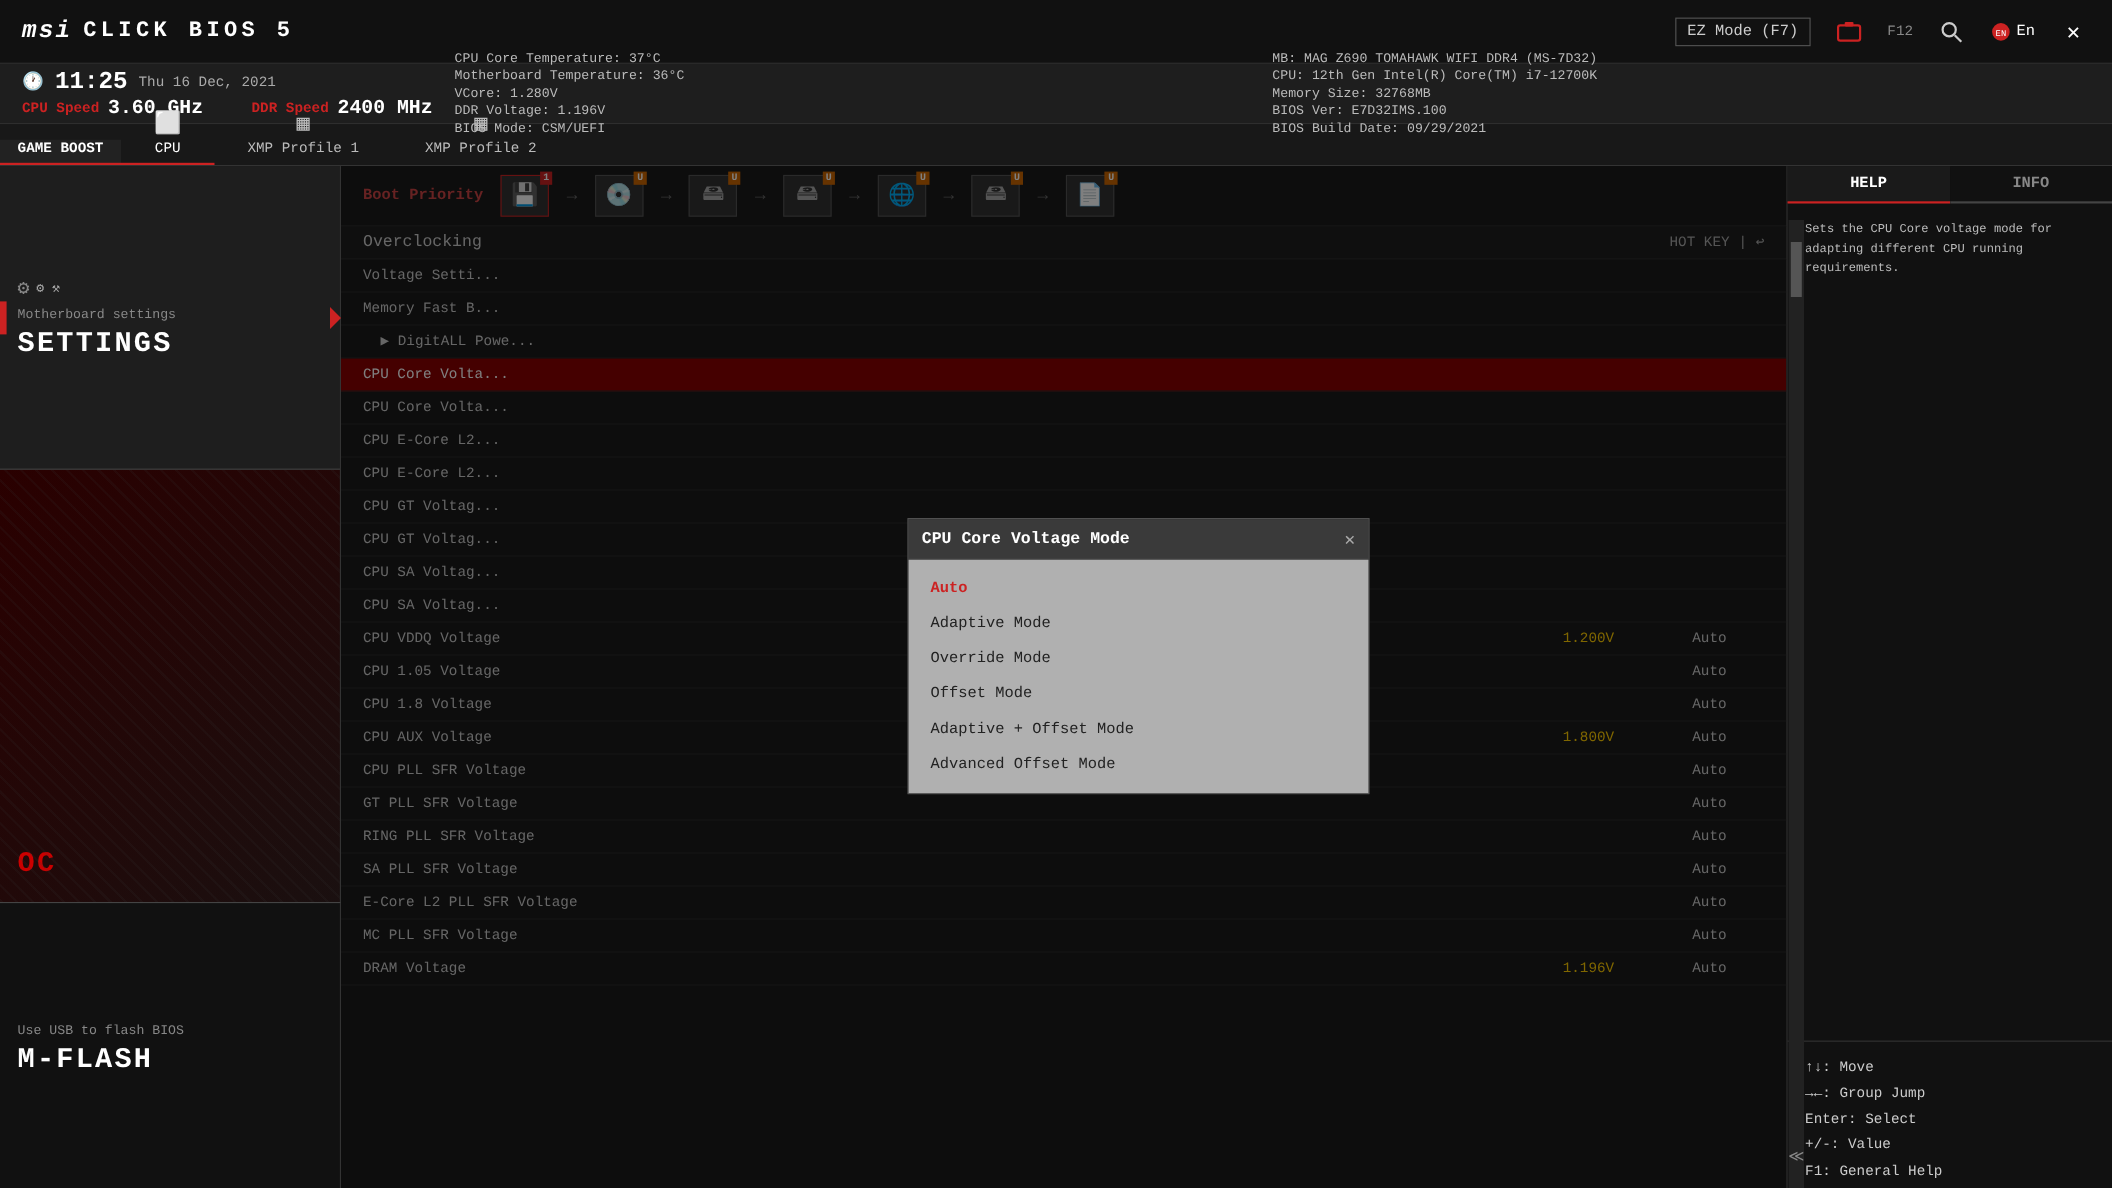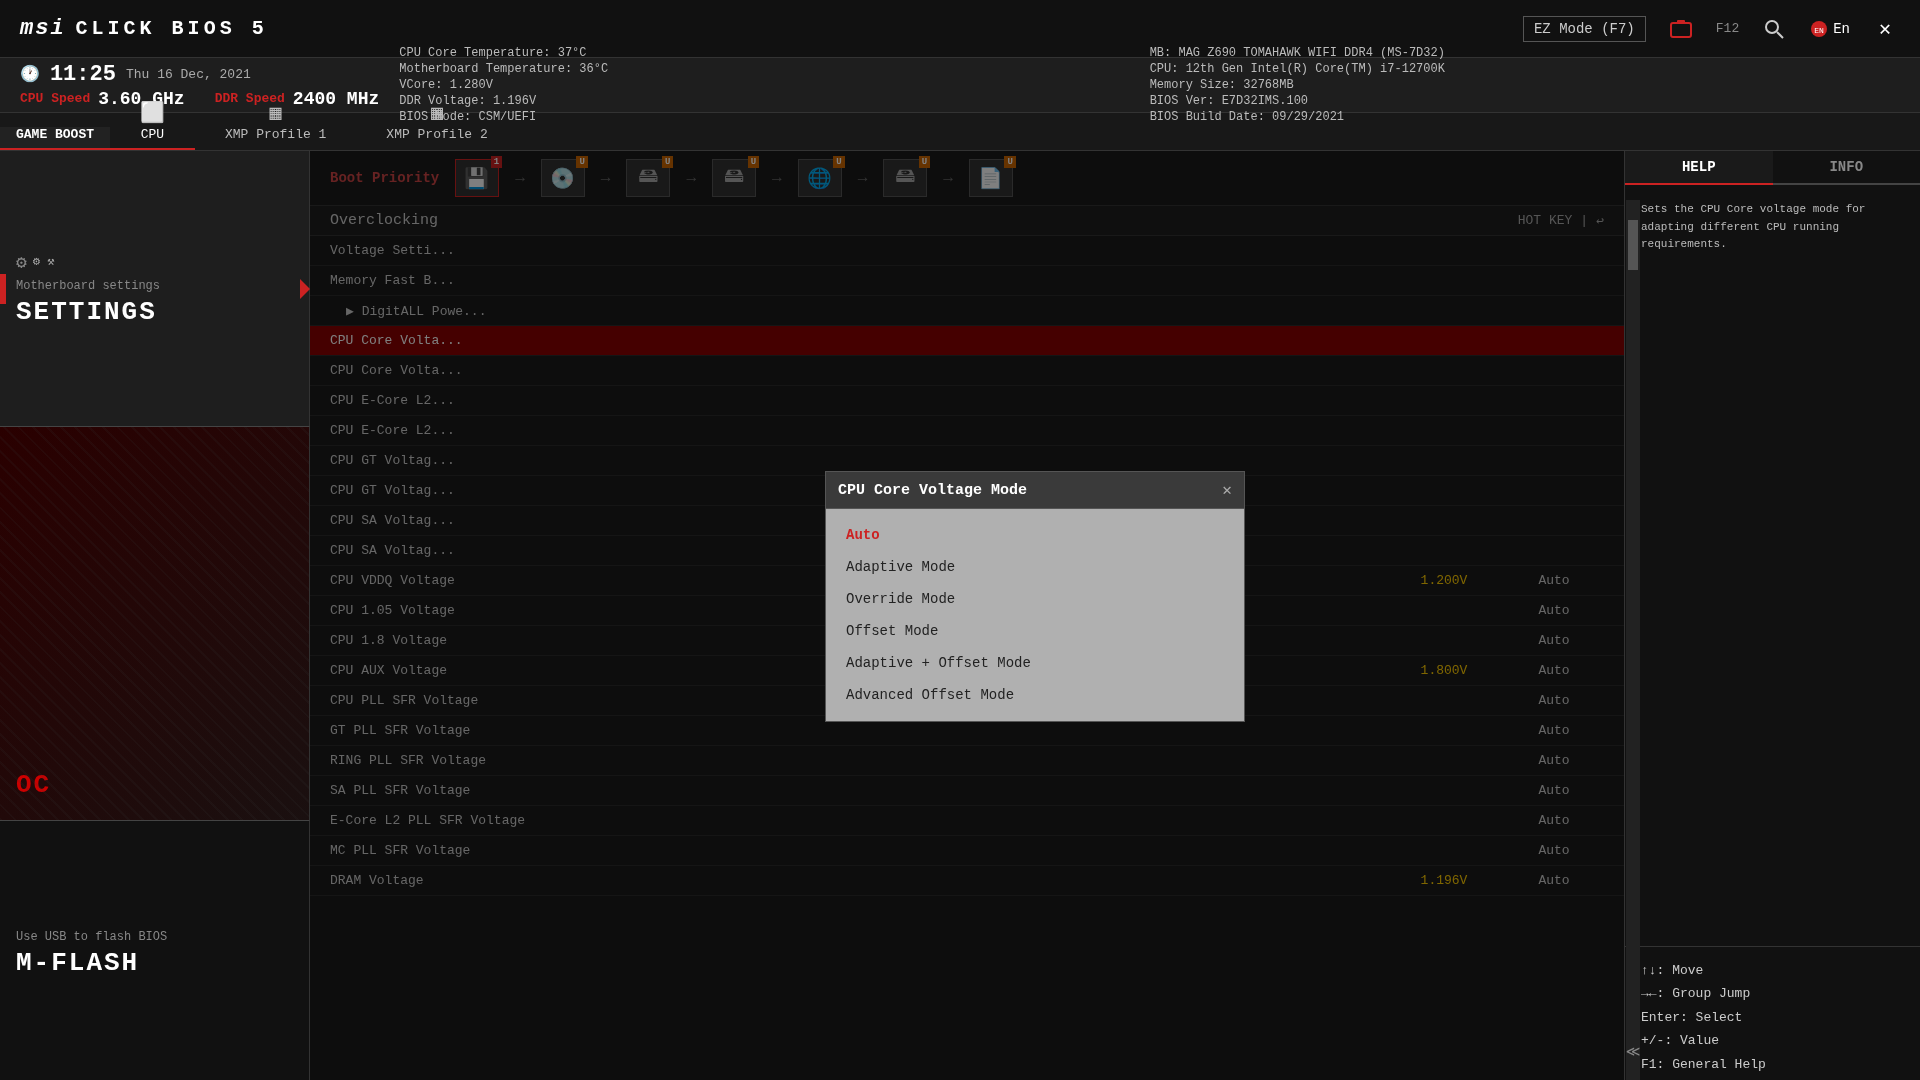--- a/index.html
+++ b/index.html
@@ -97,21 +97,21 @@
       color: #aaa;
       font-size: 13px;
     }
     .clock-time {
       color: #fff;
       font-size: 22px;
       font-weight: bold;
     }
     .speed-row {
       display: flex;
-      gap: 30px;
+      gap: 44px;
       margin-top: 2px;
     }
     .speed-item {
       display: flex;
       gap: 8px;
       align-items: center;
     }
     .speed-label {
       color: #cc2222;
       font-size: 13px;

